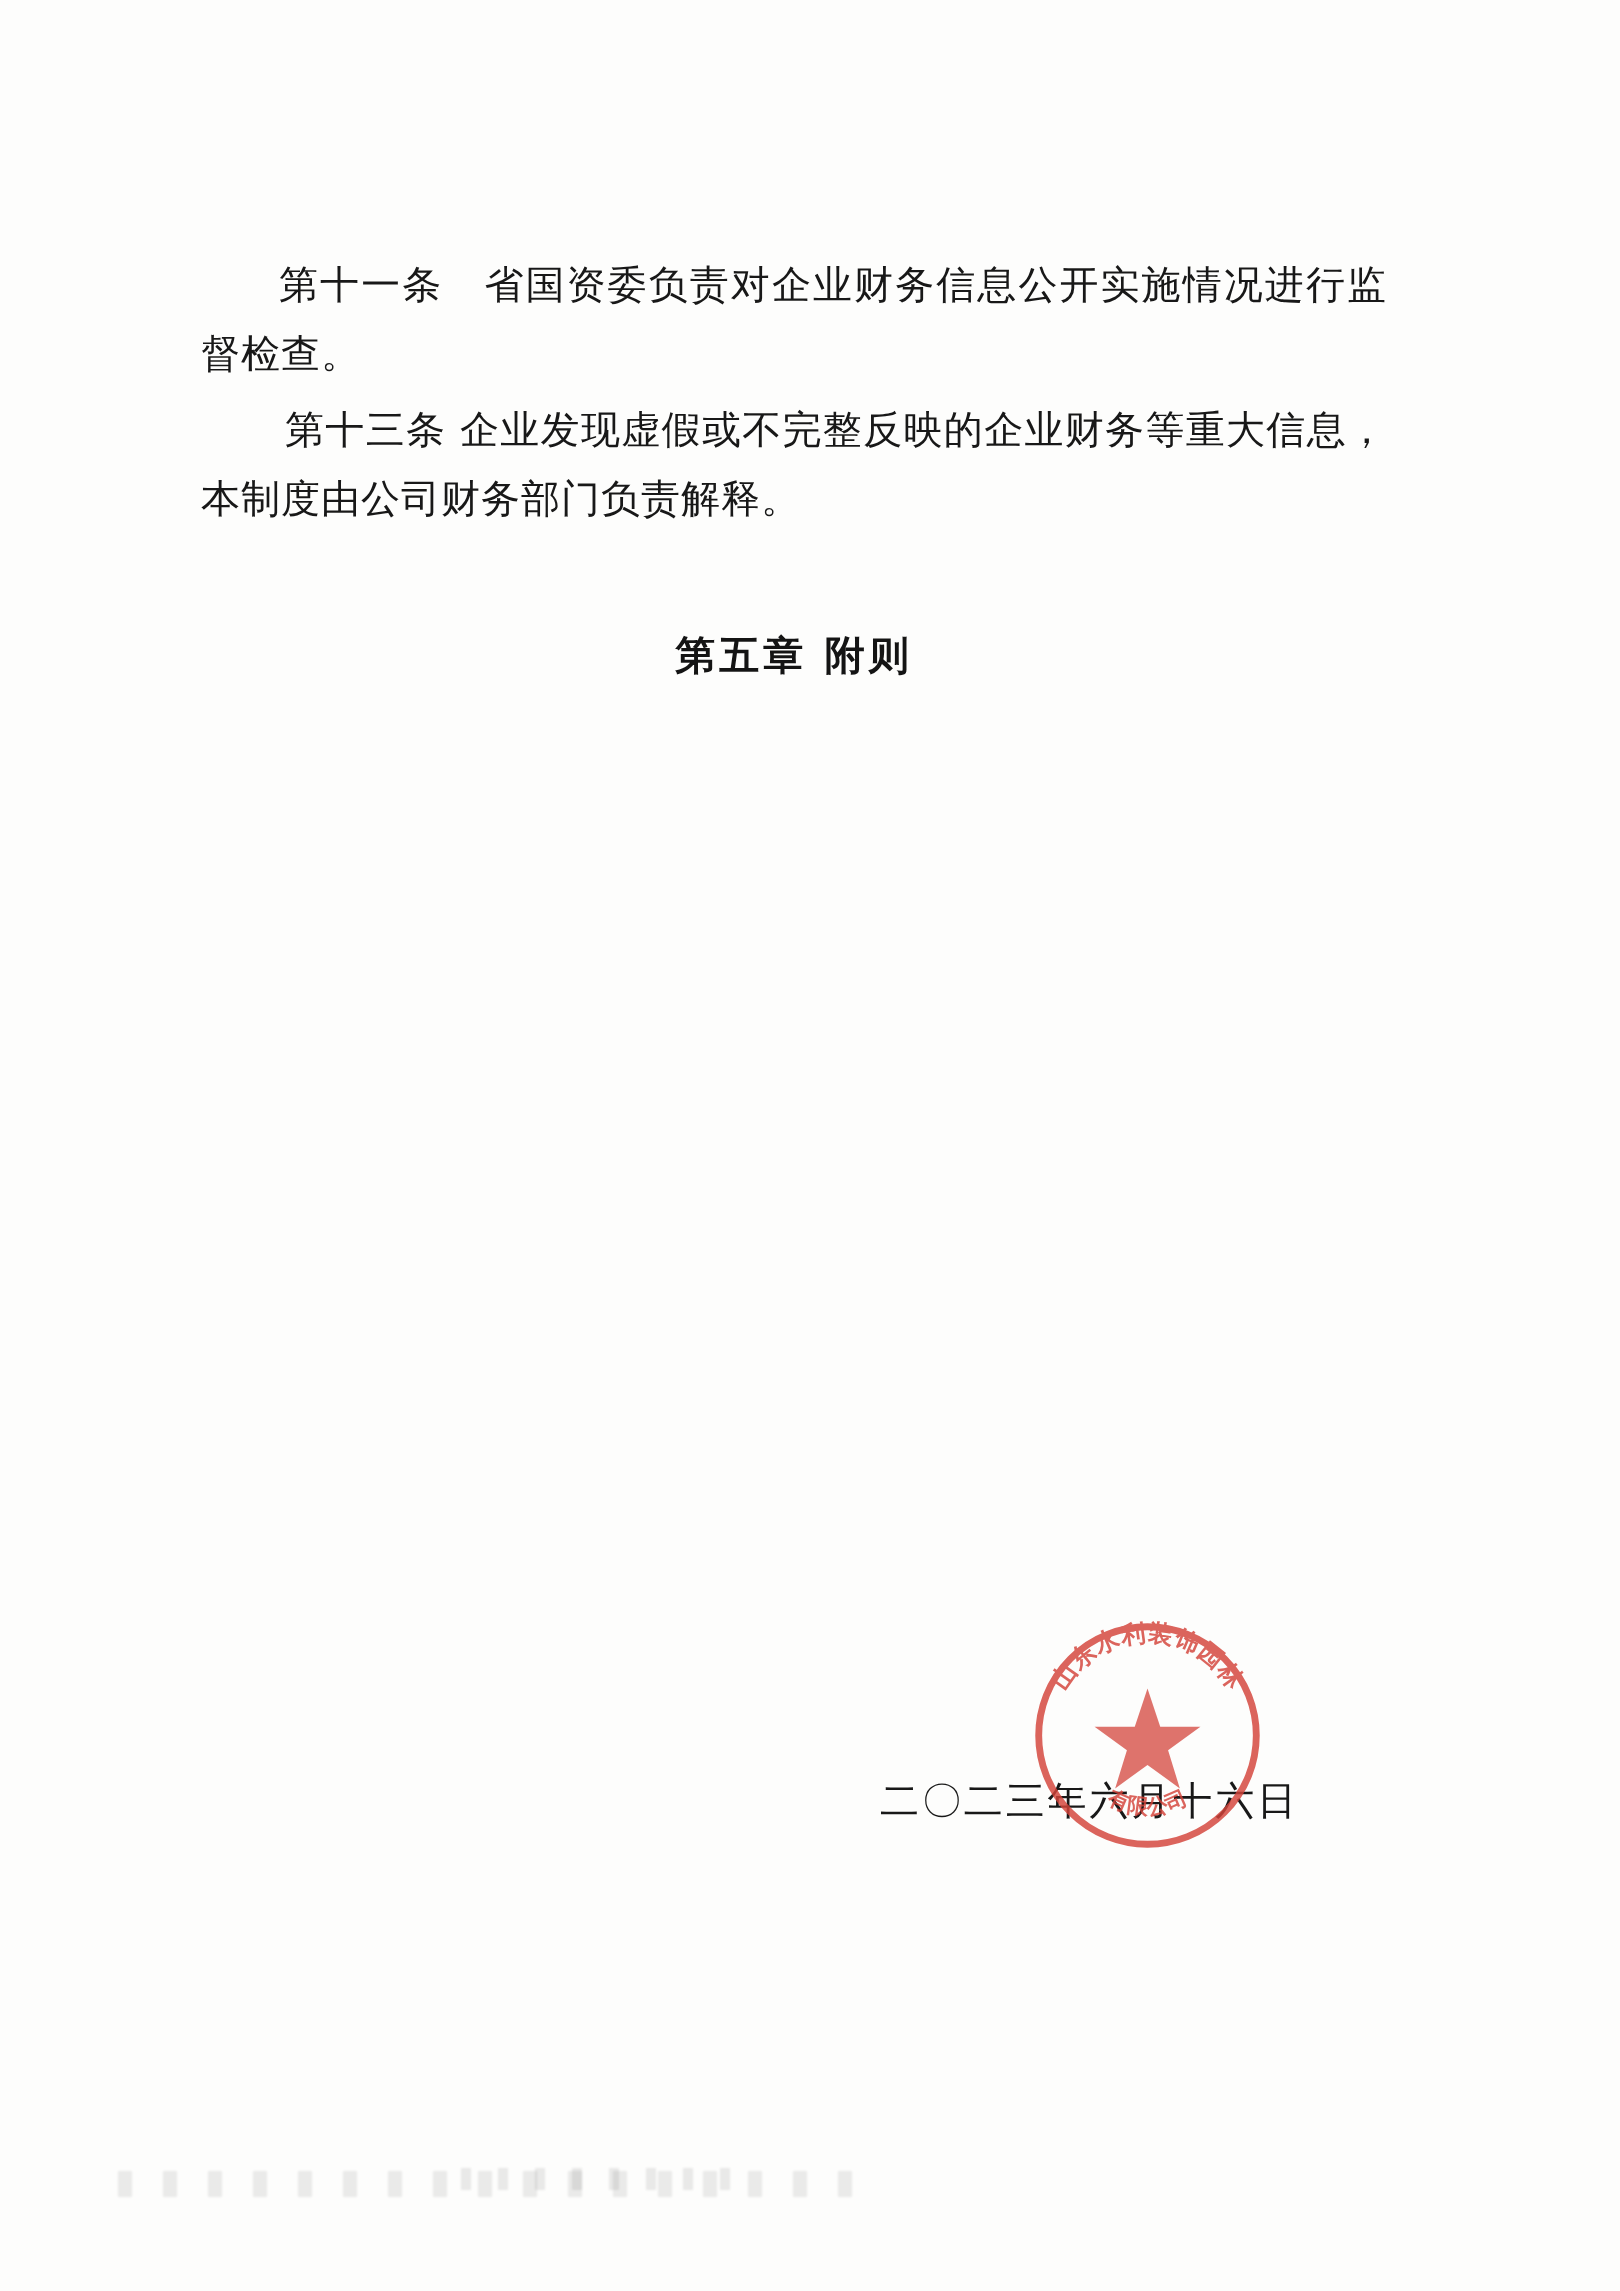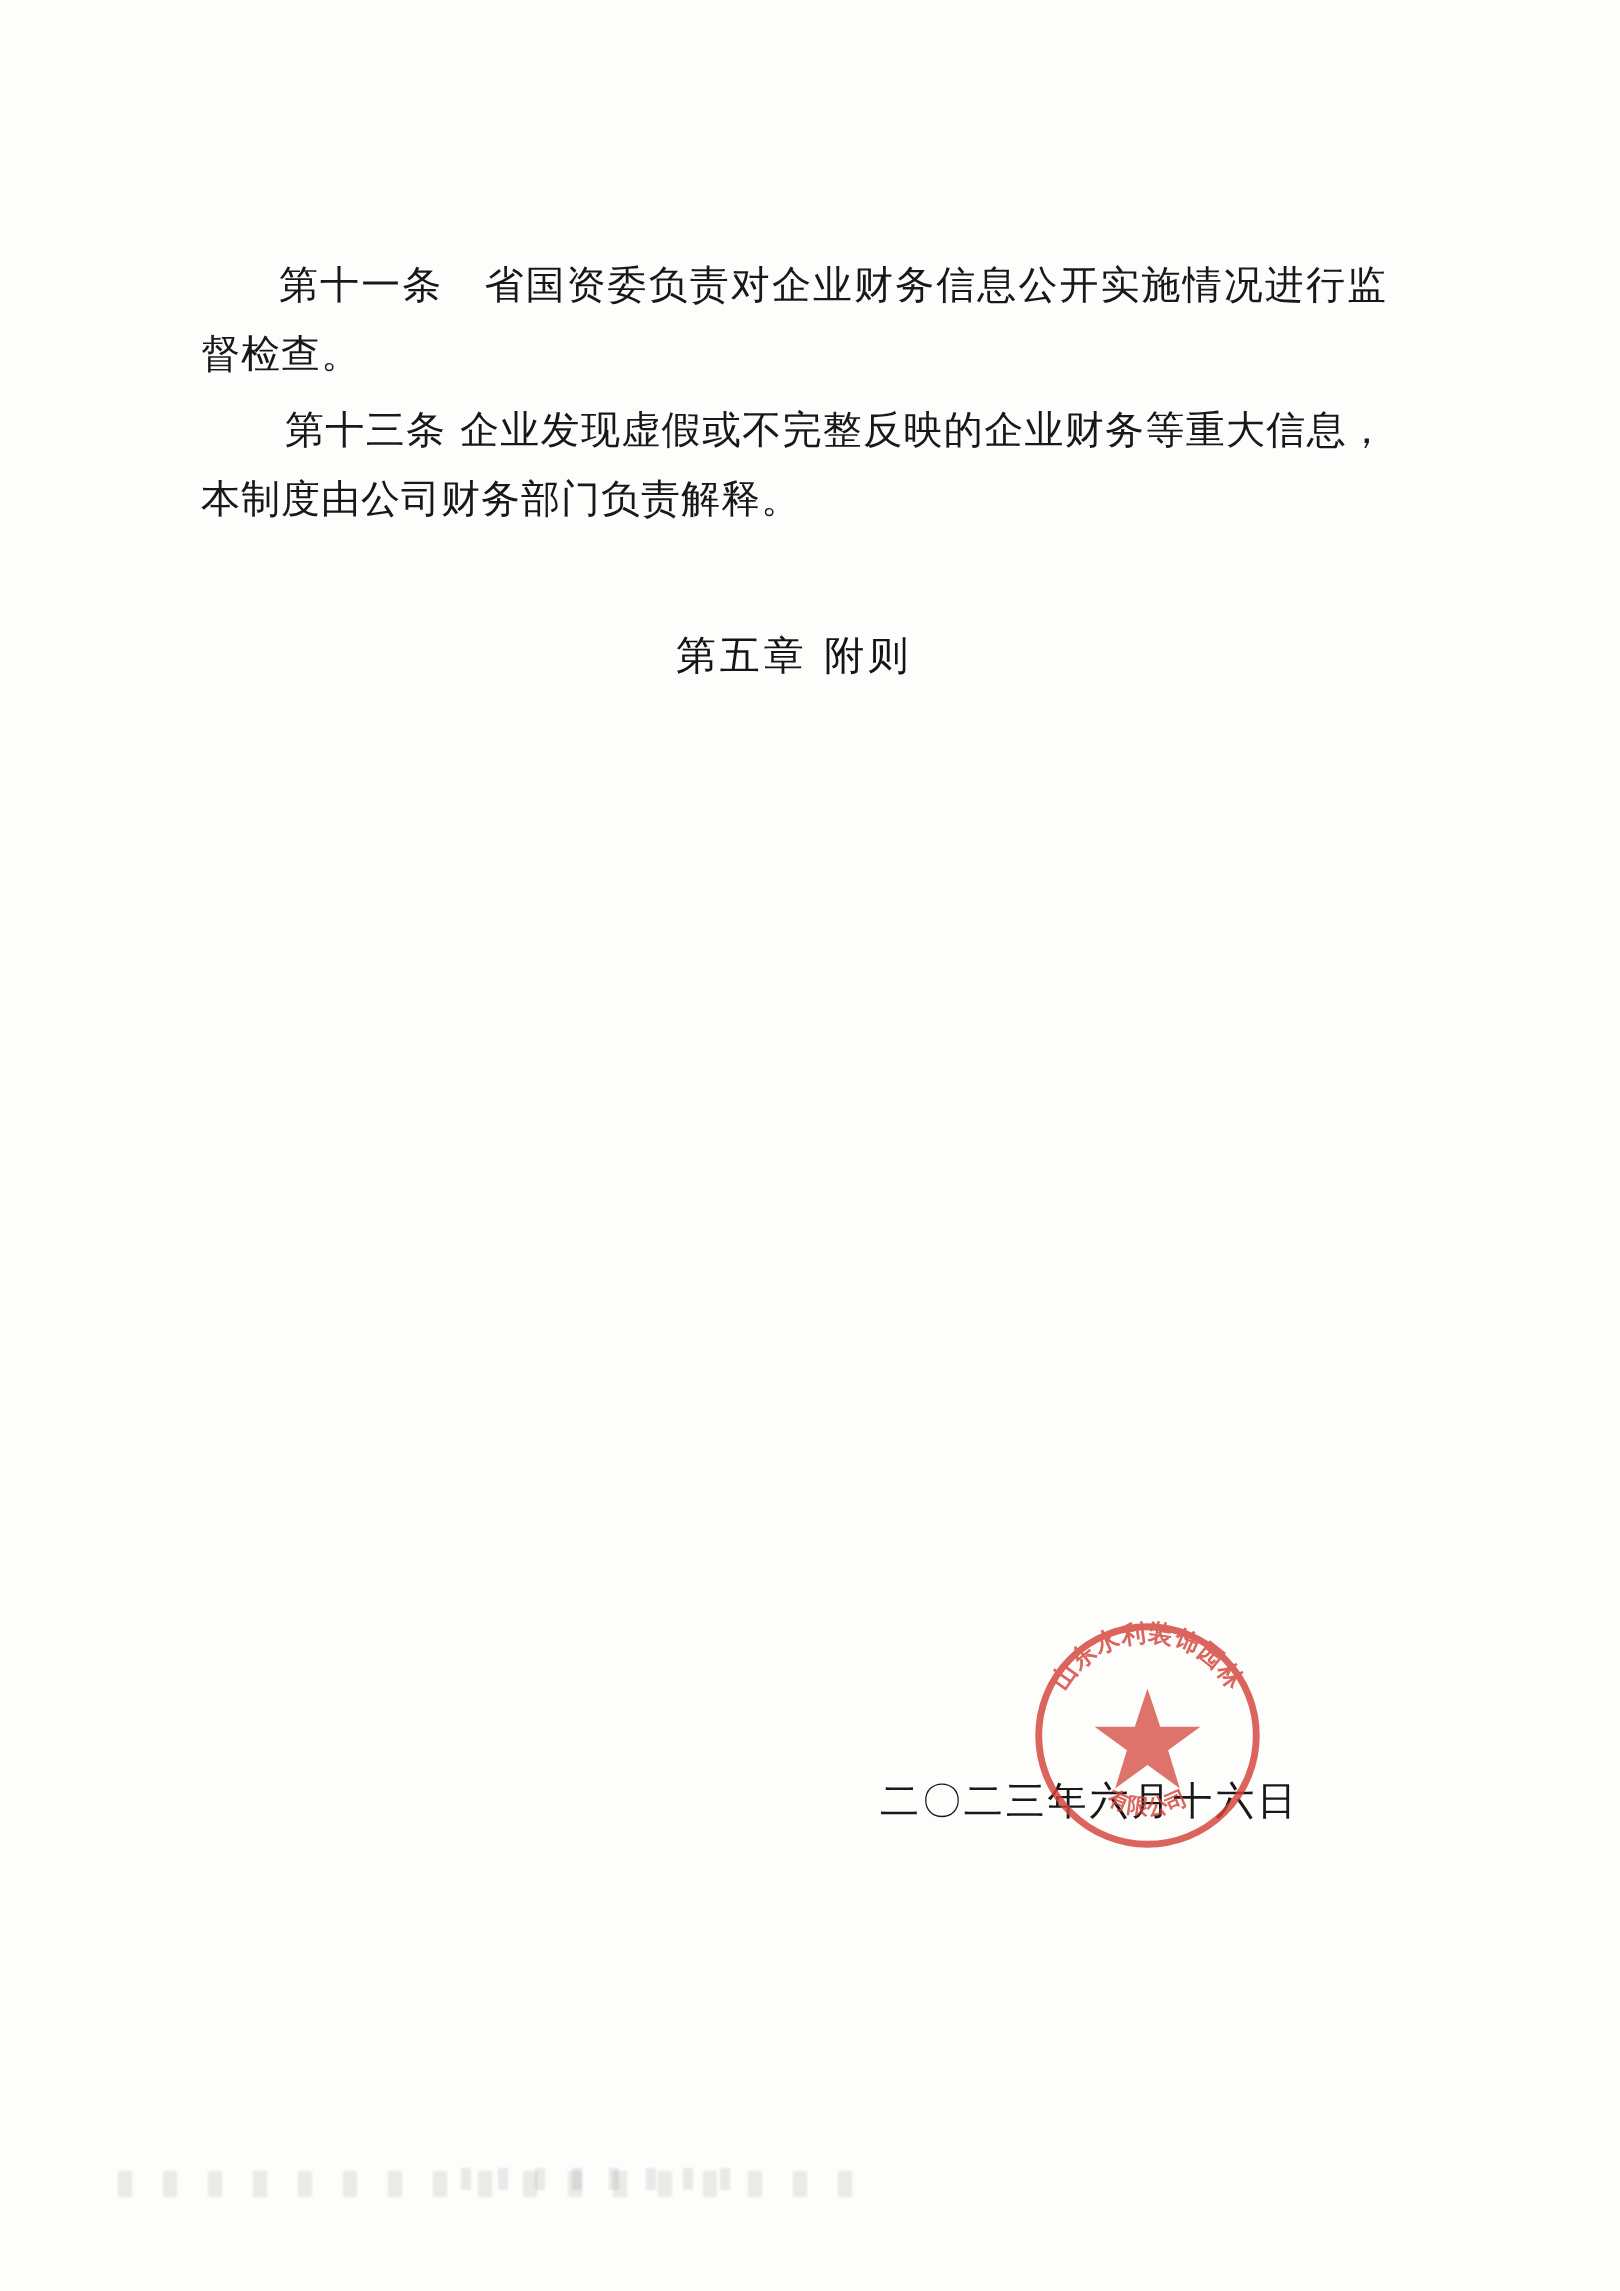--- a/index.html
+++ b/index.html
@@ -42,21 +42,21 @@
   }
 
   .para.tight-indent {
     text-indent: 84px;
   }
 
   .chapter-title {
     margin: 94px 0 0 0;
     text-align: center;
     font-size: 40px;
-    font-weight: normal;
+    font-weight: bold;
     letter-spacing: 3.9px;
     color: #141414;
   }
 
   .tail {
     margin-top: 94px;
   }
 
   .tail .para {
     margin-bottom: 17.6px;

